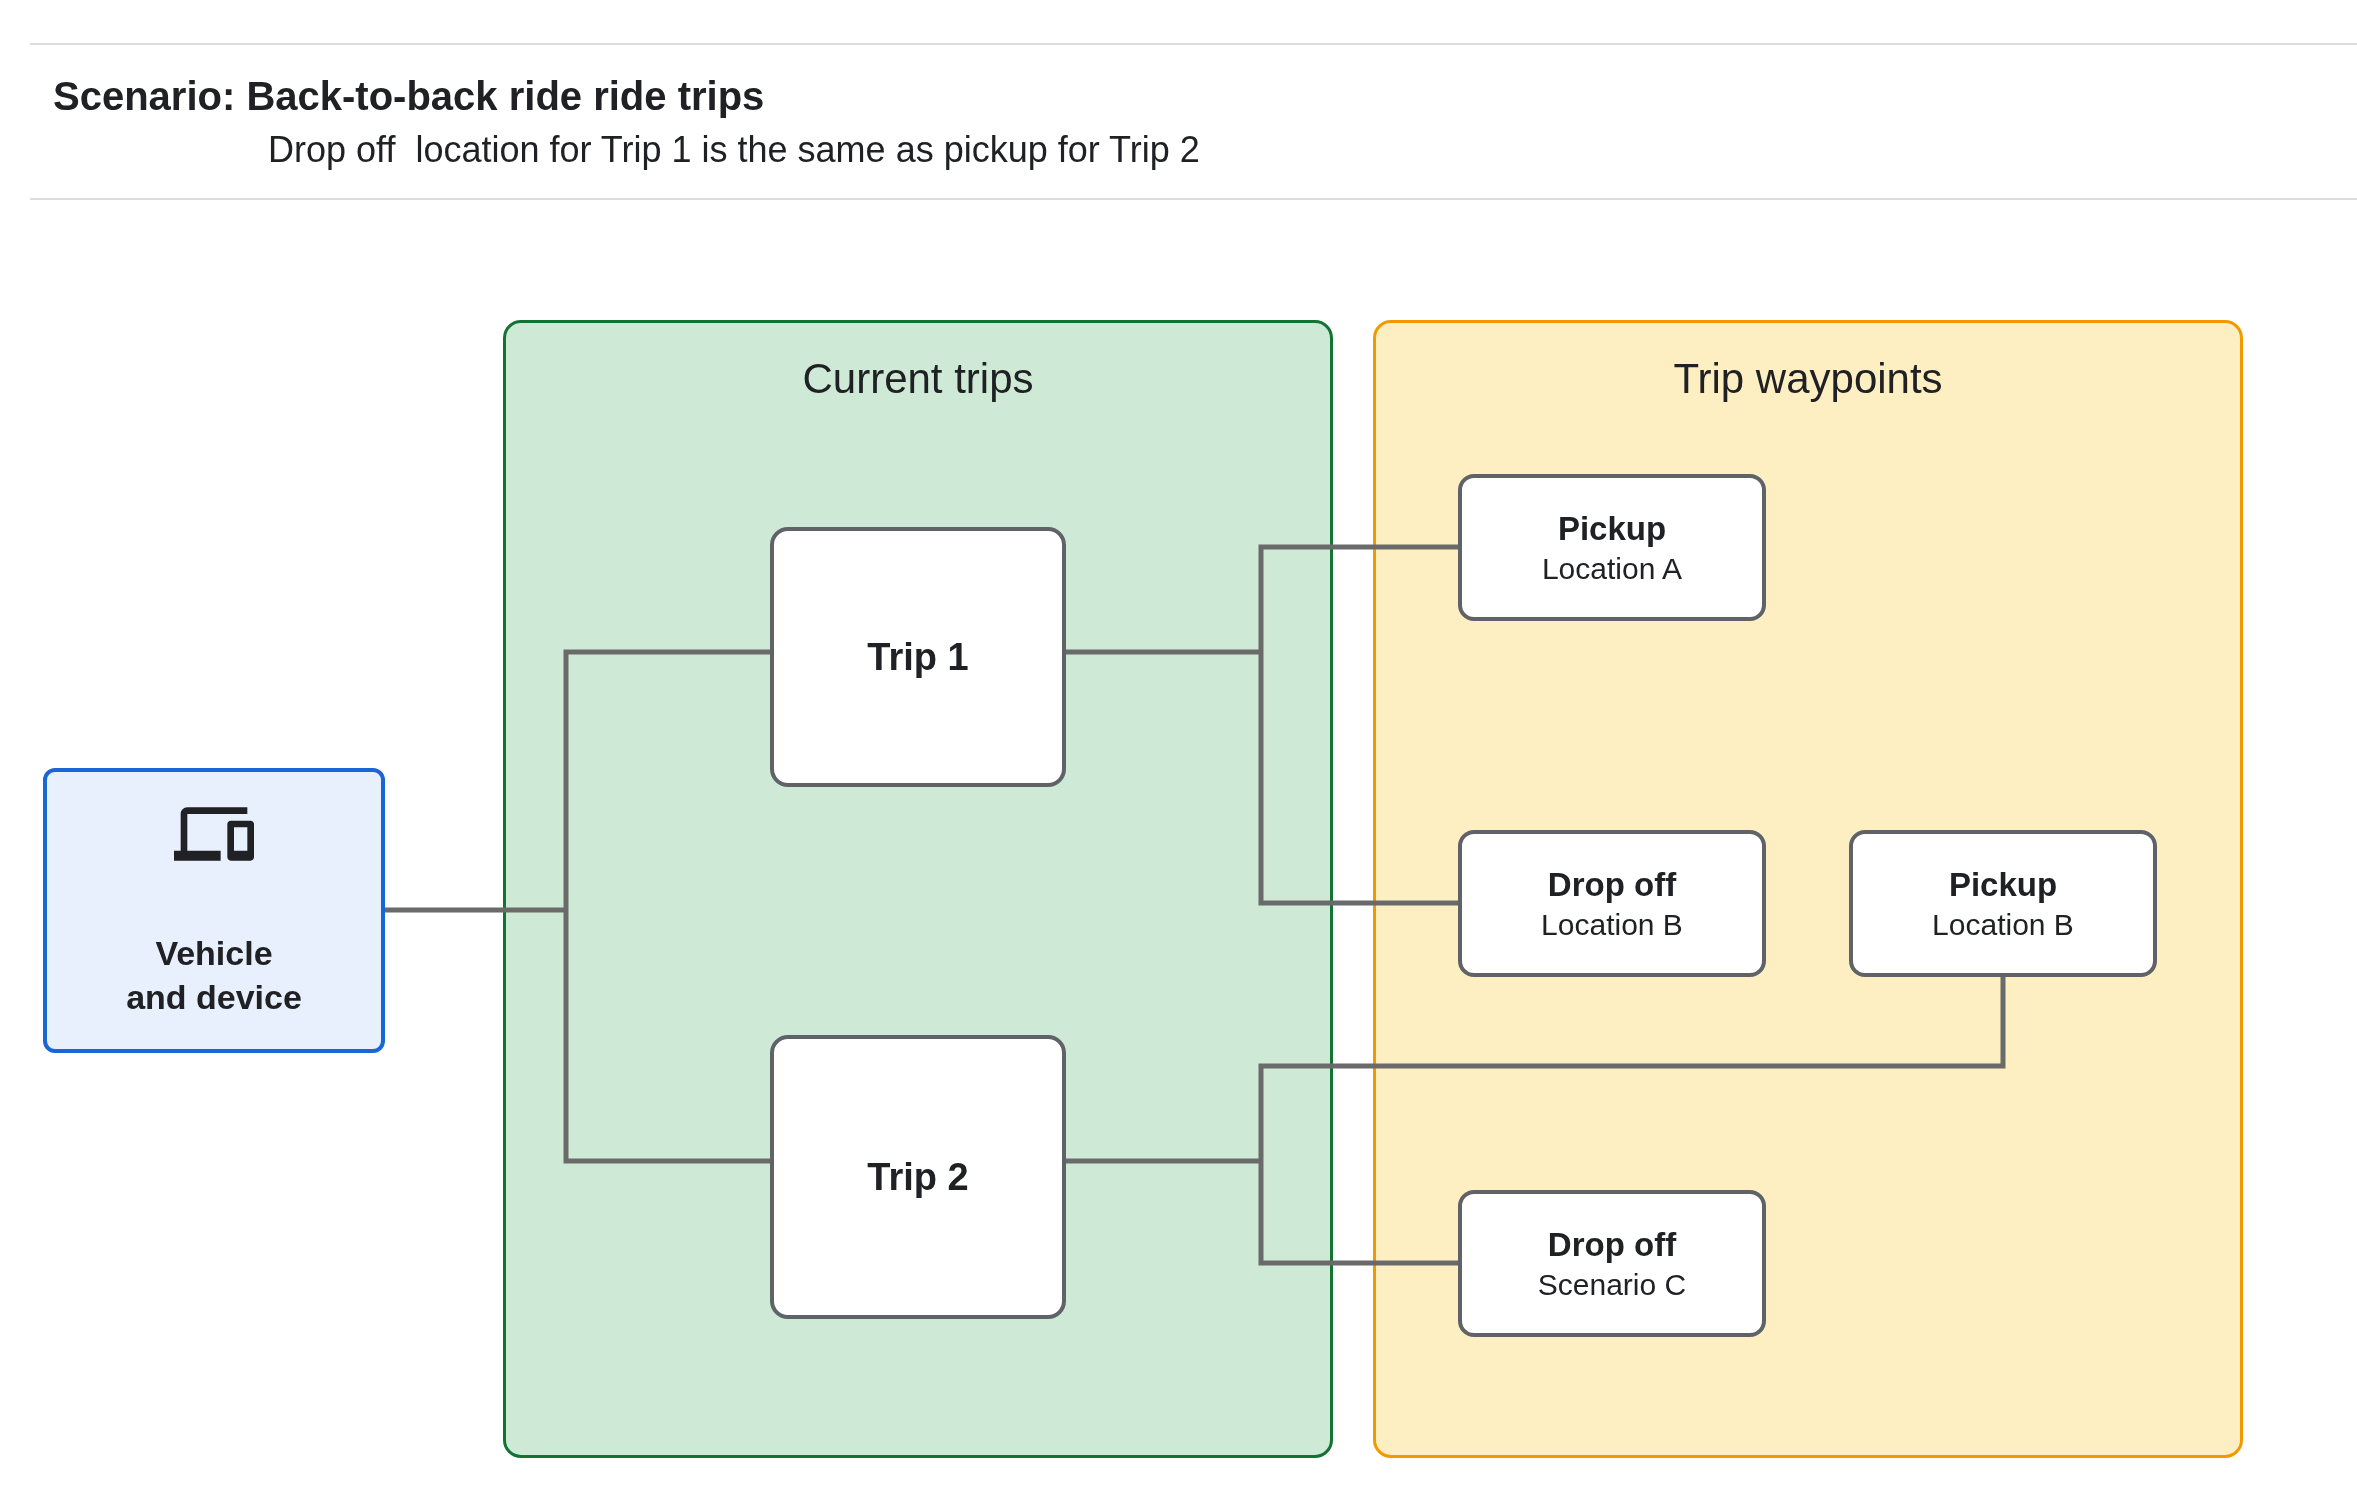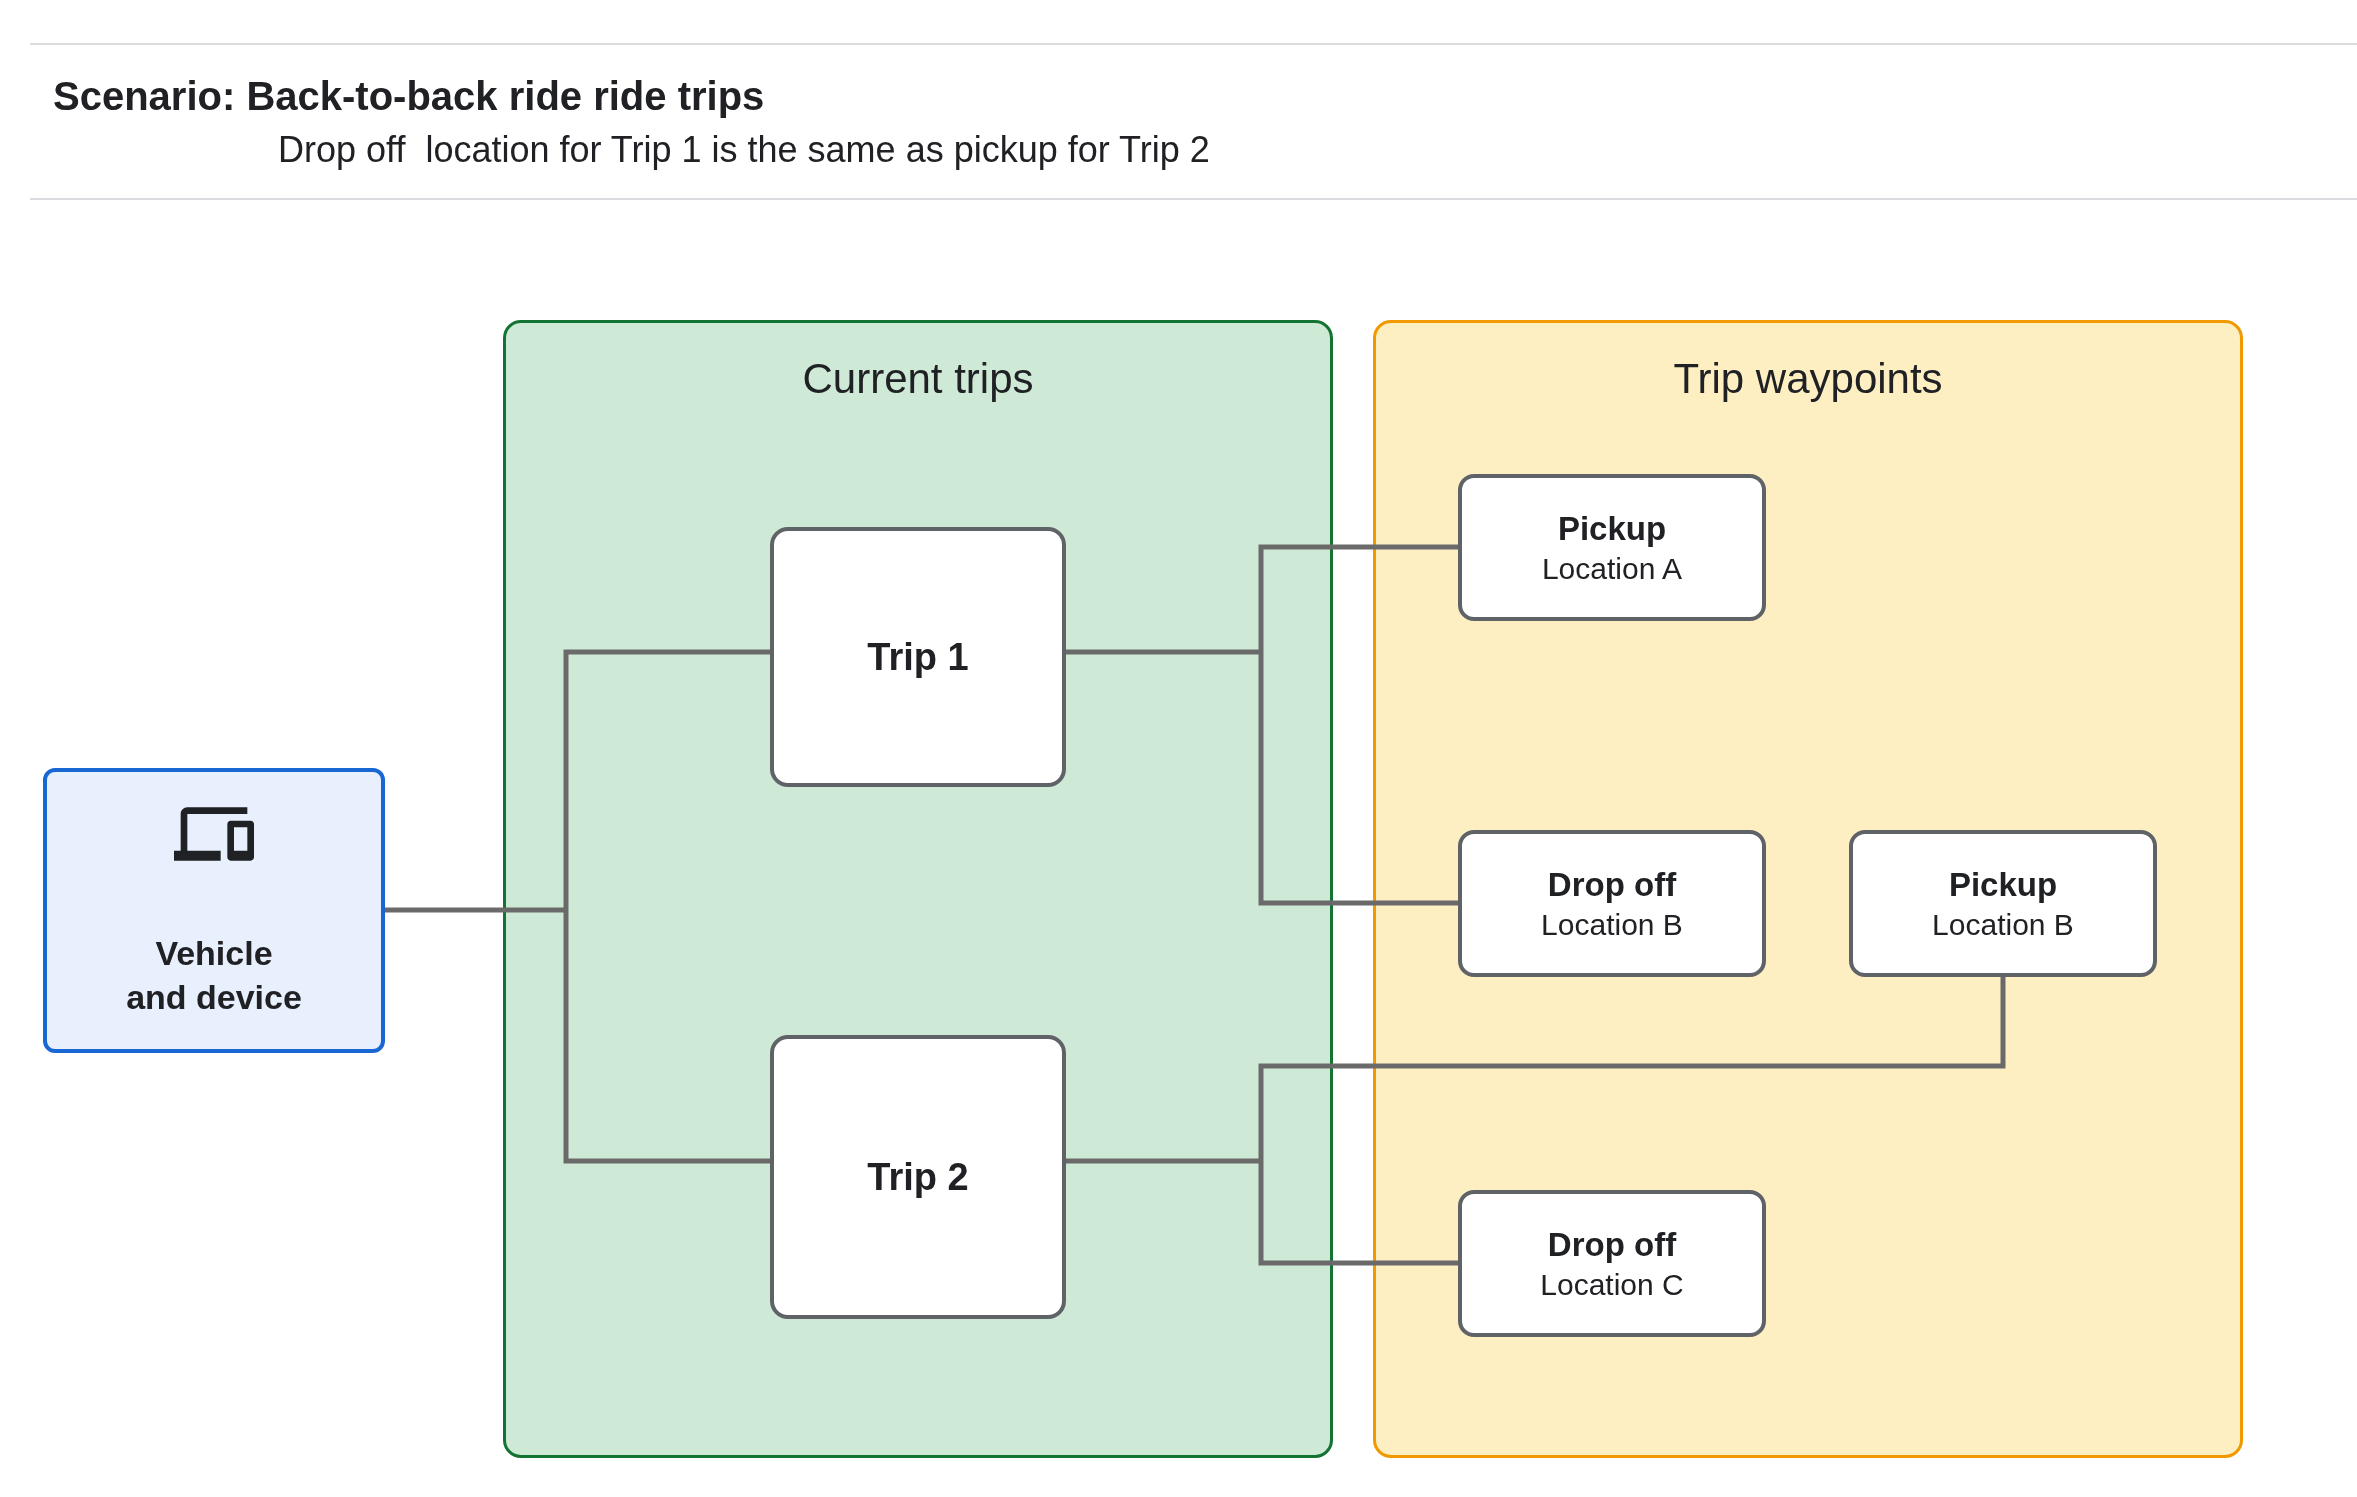--- a/index.html
+++ b/index.html
@@ -29,21 +29,21 @@
     position: absolute;
     left: 53px;
     top: 72px;
     font-size: 40px;
     font-weight: bold;
     line-height: 48px;
     white-space: pre;
   }
   #page-subtitle {
     position: absolute;
-    left: 278px;
+    left: 268px;
     top: 128px;
     font-size: 36px;
     font-weight: normal;
     line-height: 44px;
     white-space: pre;
   }
   .panel {
     position: absolute;
     border-radius: 18px;
     box-sizing: border-box;
@@ -204,16 +204,16 @@
     <div class="waypoint-location">Location B</div>
   </div>
 
   <div id="waypoint-pickup-b" class="node waypoint-node">
     <div class="waypoint-type">Pickup</div>
     <div class="waypoint-location">Location B</div>
   </div>
 
   <div id="waypoint-dropoff-c" class="node waypoint-node">
     <div class="waypoint-type">Drop off</div>
-    <div class="waypoint-location">Location C</div>
+    <div class="waypoint-location">Scenario C</div>
   </div>
 
 </div>
 
 </body></html>

